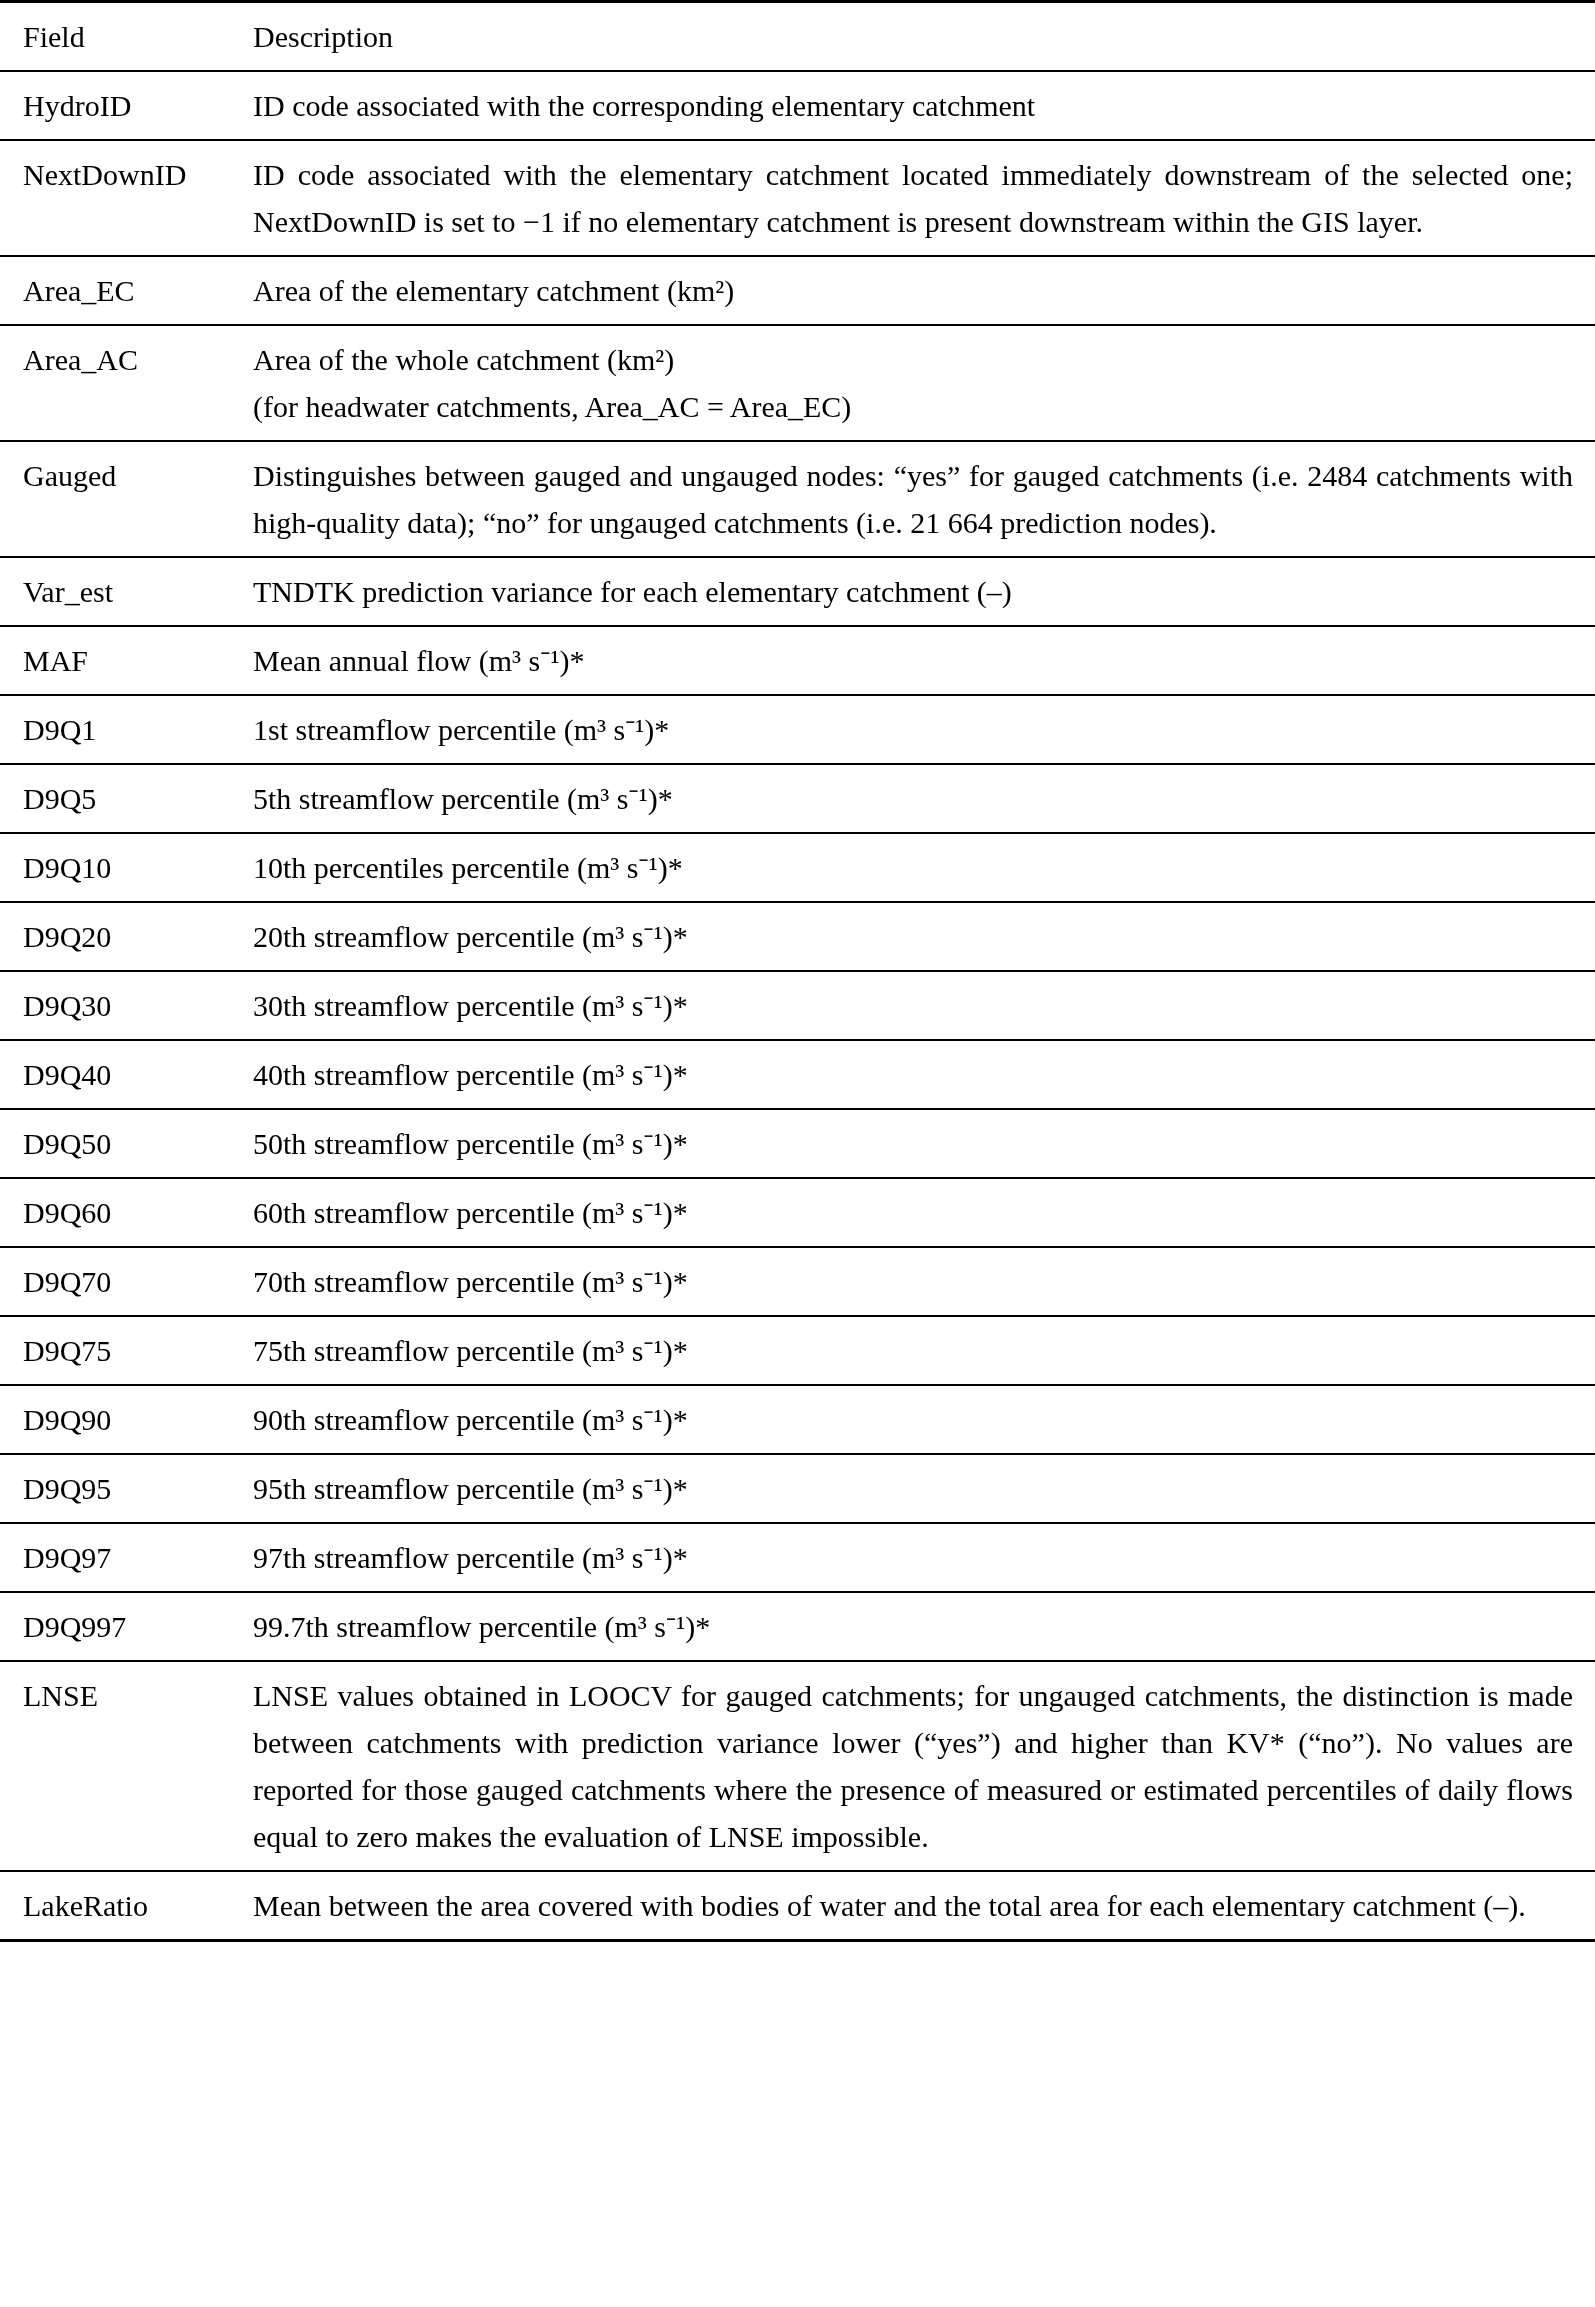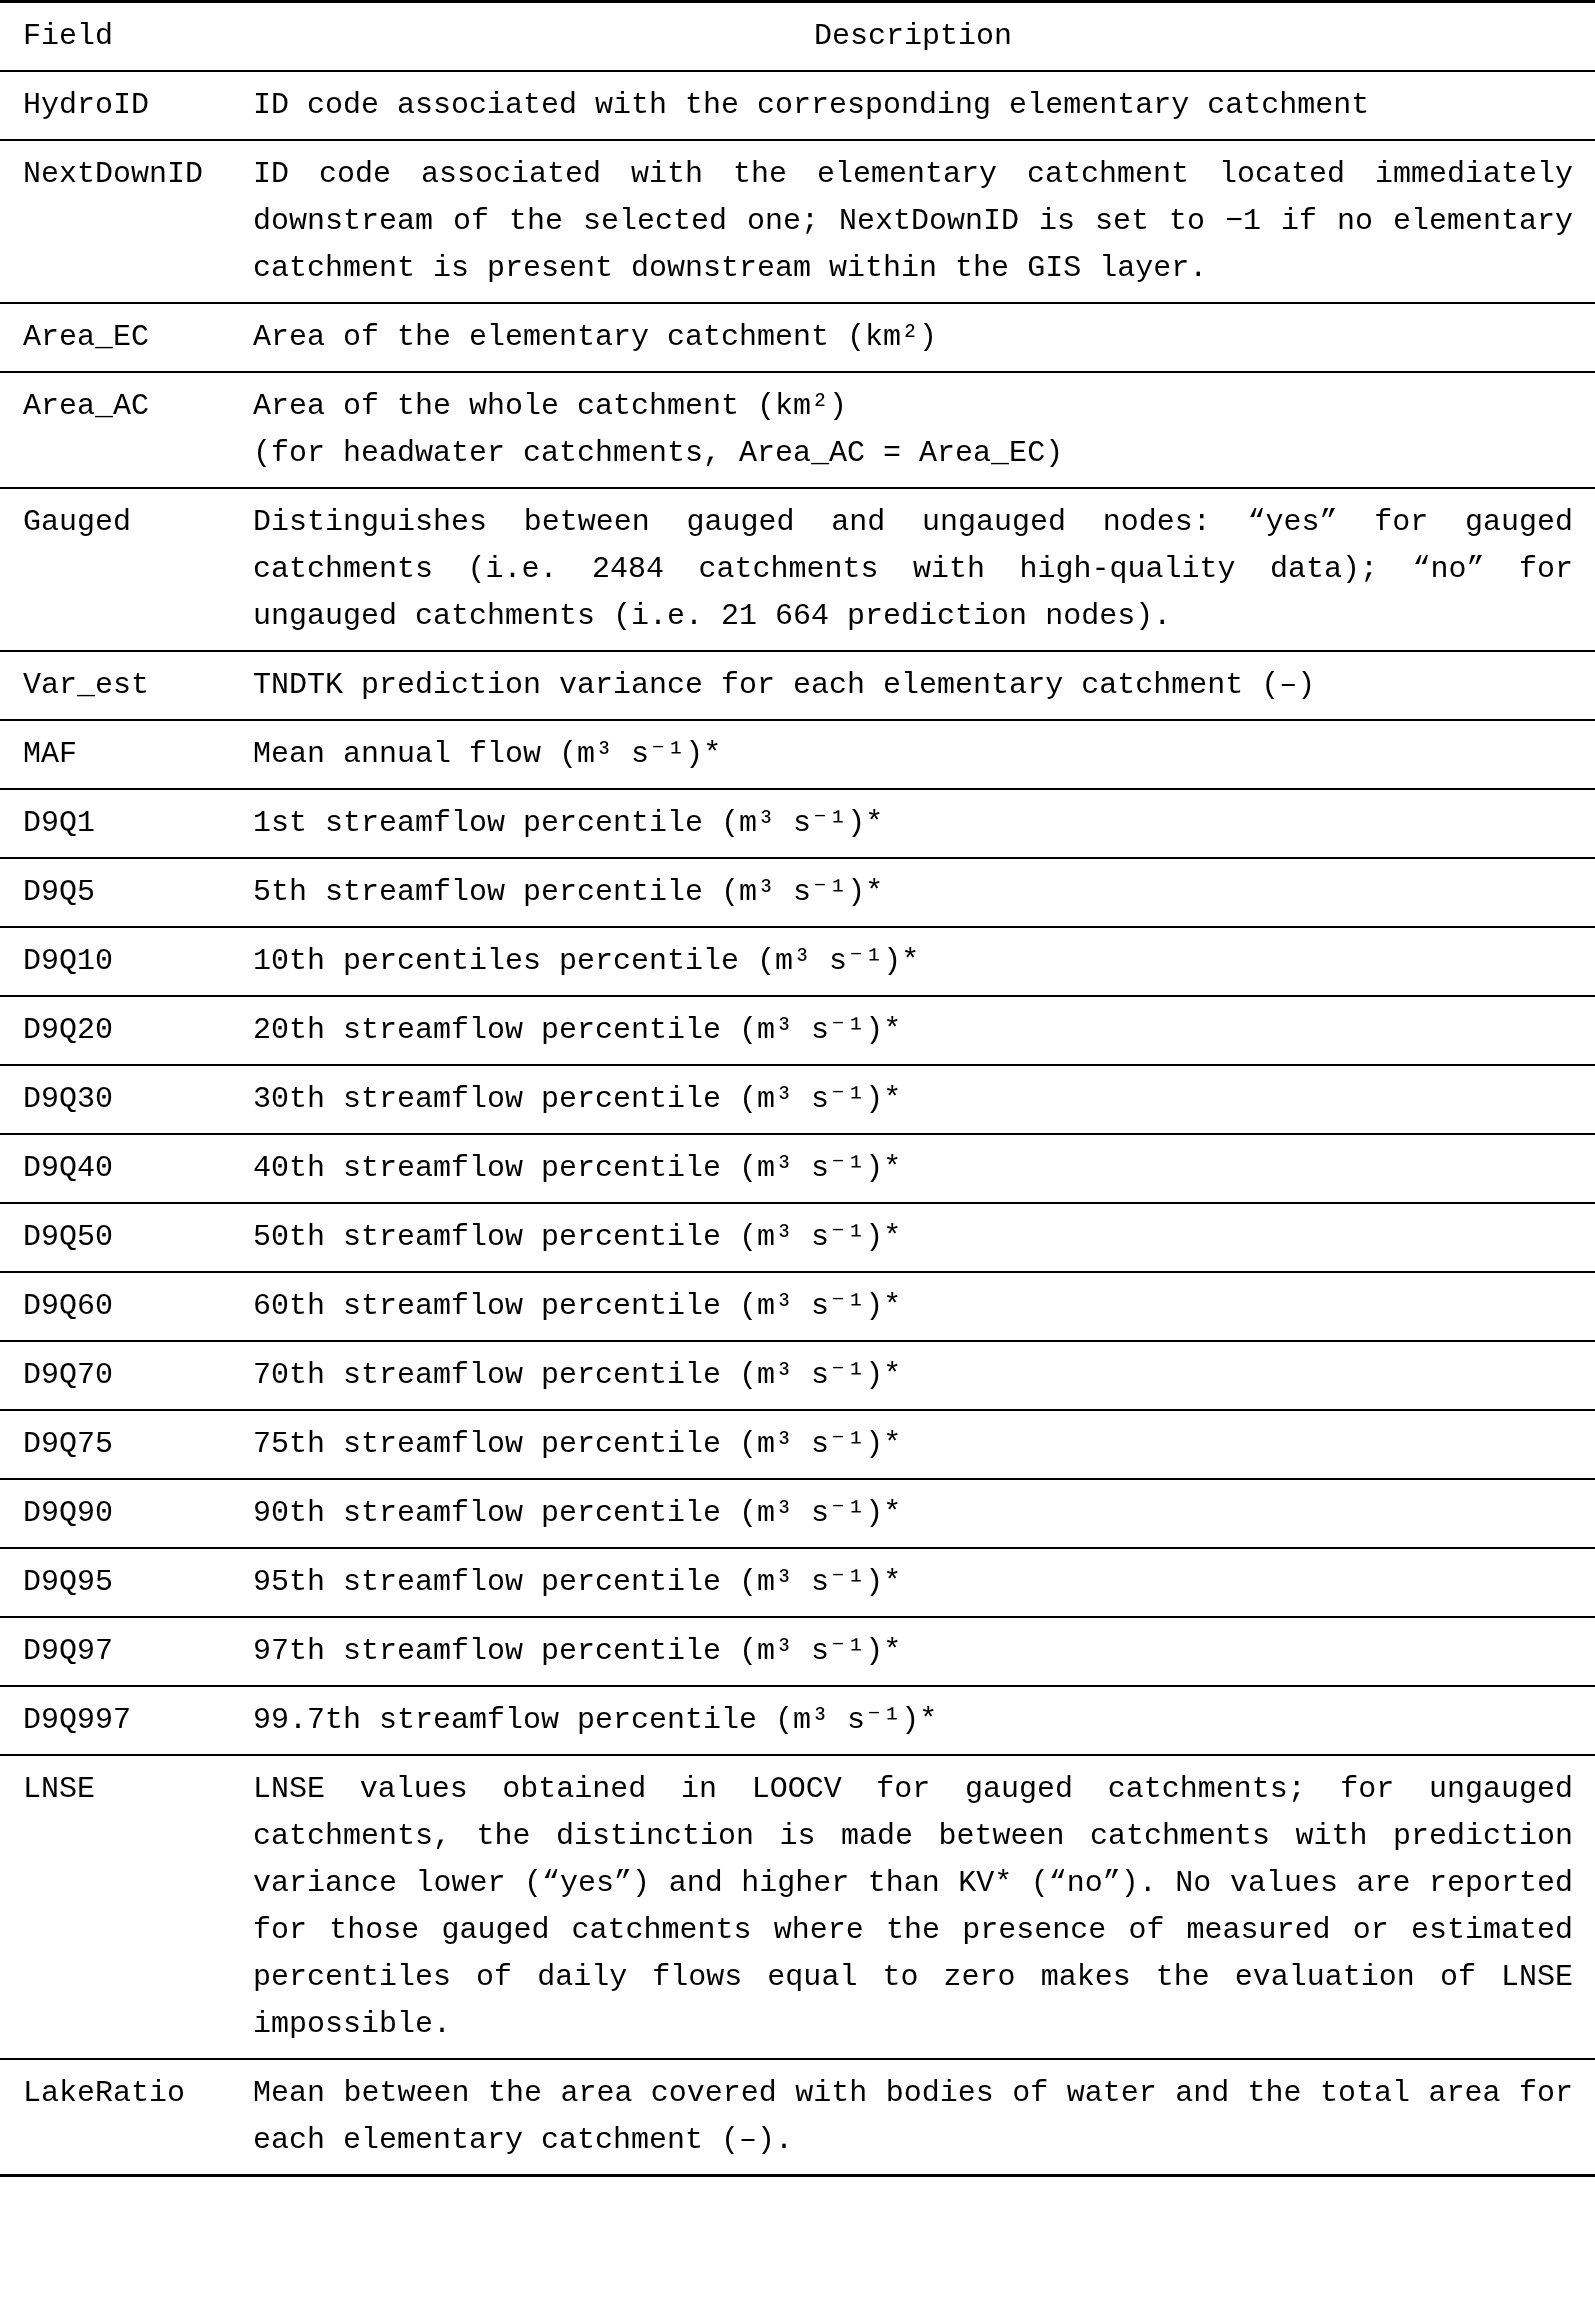--- a/index.html
+++ b/index.html
@@ -10,21 +10,21 @@
   .page {
     width: 1596px;
     min-height: 2307px;
     background: #ffffff;
     box-sizing: border-box;
   }
   table.fields {
     width: 100%;
     border-collapse: collapse;
     table-layout: fixed;
-    font-family: Liberation Mono, monospace;
+    font-family: Liberation Serif, serif;
     font-size: 30px;
     color: #000000;
     border-top: 3.1px solid #000000;
     border-bottom: 3.1px solid #000000;
   }
   table.fields thead tr {
     border-bottom: 2.3px solid #000000;
   }
   table.fields tbody tr {
     border-bottom: 2.3px solid #000000;
@@ -42,21 +42,21 @@
   }
   .col-field {
     width: 252px;
   }
   th.field-cell, td.field-cell {
     text-align: left;
     padding-left: 23px;
     padding-right: 7.7px;
   }
   th.desc-cell, td.desc-cell {
-    text-align: center;
+    text-align: left;
     padding-right: 23px;
   }
   td.desc-cell {
     text-align: justify;
     white-space: pre-line;
   }
 </style>
 </head>
 <body>
 

